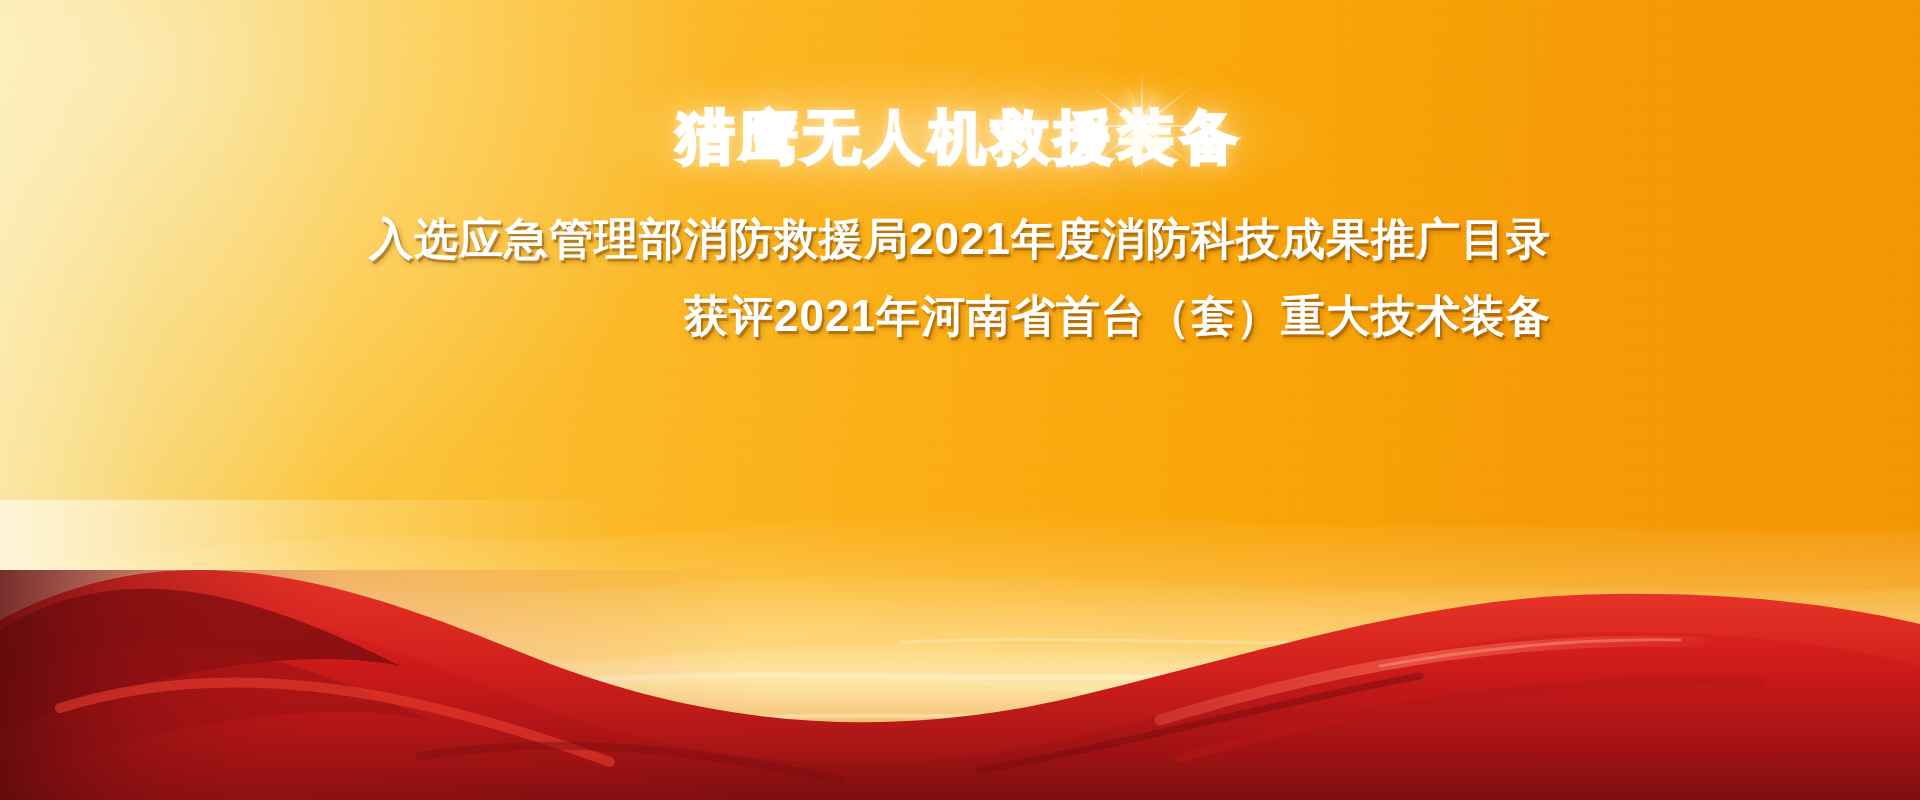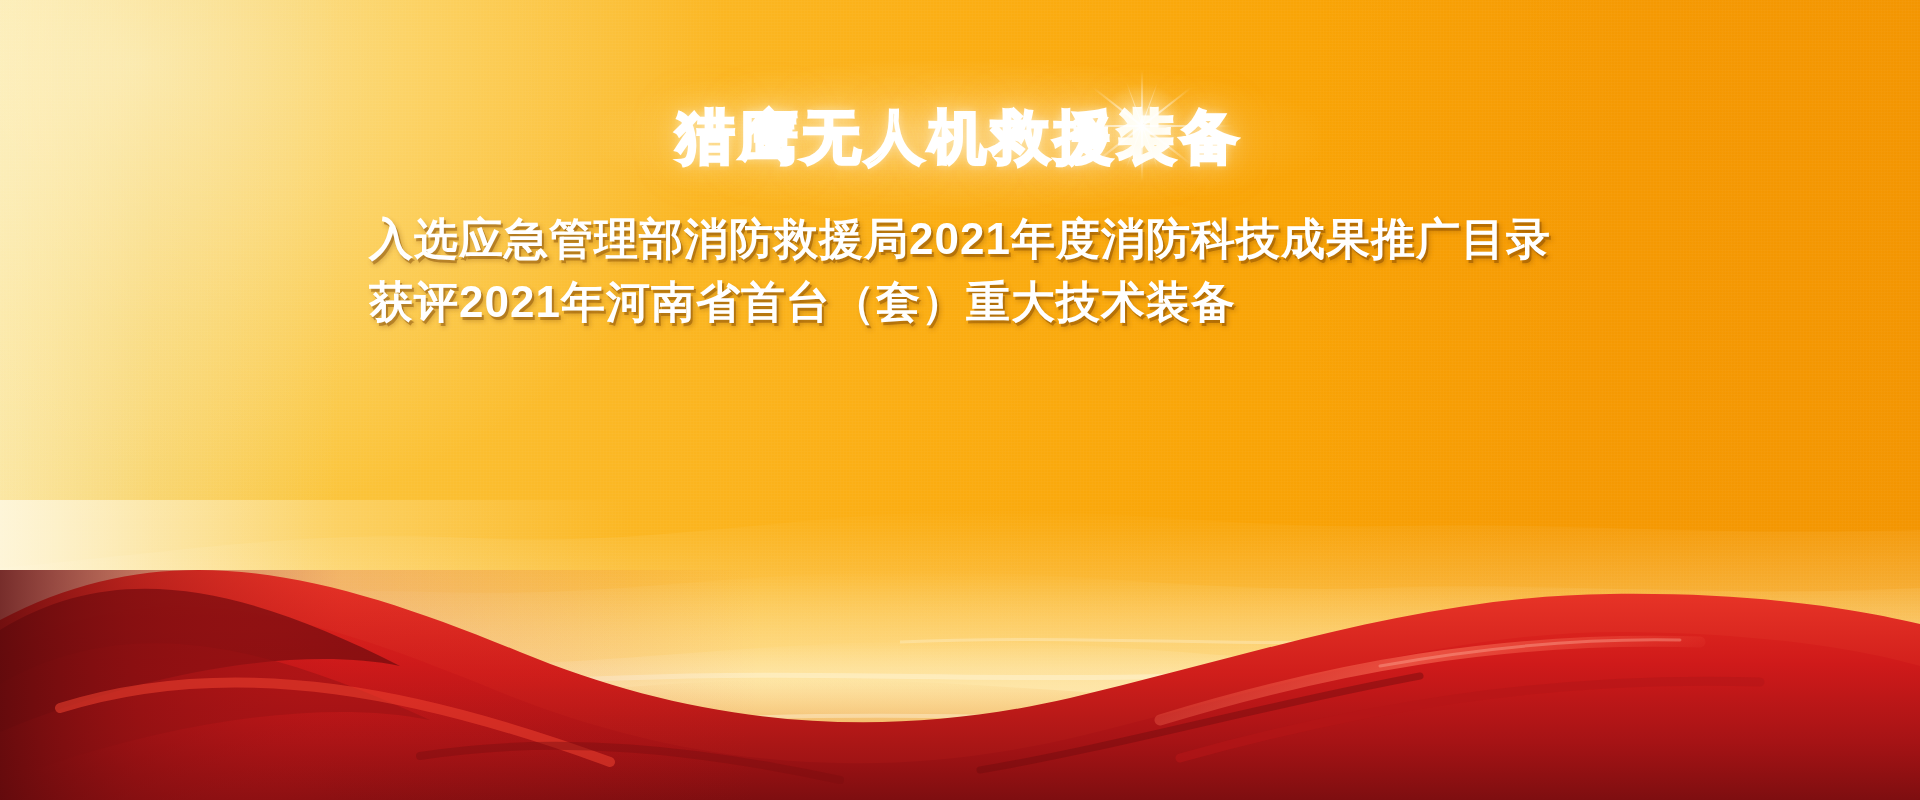--- a/index.html
+++ b/index.html
@@ -100,33 +100,33 @@
     position:absolute;background:linear-gradient(90deg,rgba(255,255,255,0) 0%,rgba(255,255,255,.85) 50%,rgba(255,255,255,0) 100%);
   }
   .flare .ray.h{left:-92px;top:-1px;width:184px;height:2.4px;}
   .flare .ray.v{left:-1px;top:-56px;width:2.4px;height:112px;
     background:linear-gradient(180deg,rgba(255,255,255,0) 0%,rgba(255,255,255,.8) 50%,rgba(255,255,255,0) 100%);}
   .flare .ray.d1{left:-62px;top:-1px;width:124px;height:1.8px;transform:rotate(38deg);}
   .flare .ray.d2{left:-62px;top:-1px;width:124px;height:1.8px;transform:rotate(-38deg);}
   .flare .ray.d3{left:-46px;top:-1px;width:92px;height:1.4px;transform:rotate(70deg);}
   .flare .ray.d4{left:-46px;top:-1px;width:92px;height:1.4px;transform:rotate(-70deg);}
 
-  .sub-block{margin-top:44px;text-align:left;}
+  .sub-block{margin-top:44px;text-align:right;}
   .subtitle{
     font-size:44px;
     font-weight:bold;
     color:#ffffff;
     letter-spacing:1px;
     line-height:1.34;
     white-space:nowrap;
     text-shadow:
       2px 3px 0 rgba(120,62,0,.40),
       3px 4px 5px rgba(110,55,0,.30);
   }
-  .subtitle + .subtitle{margin-top:4px;}
+  .subtitle + .subtitle{margin-top:18px;}
 </style>
 </head>
 <body>
 
 <div class="stage">
 
   <div class="bg-base"></div>
   <div class="bg-left-glow"></div>
   <div class="bg-topleft-glow"></div>
   <div class="bg-vignette-right"></div>

